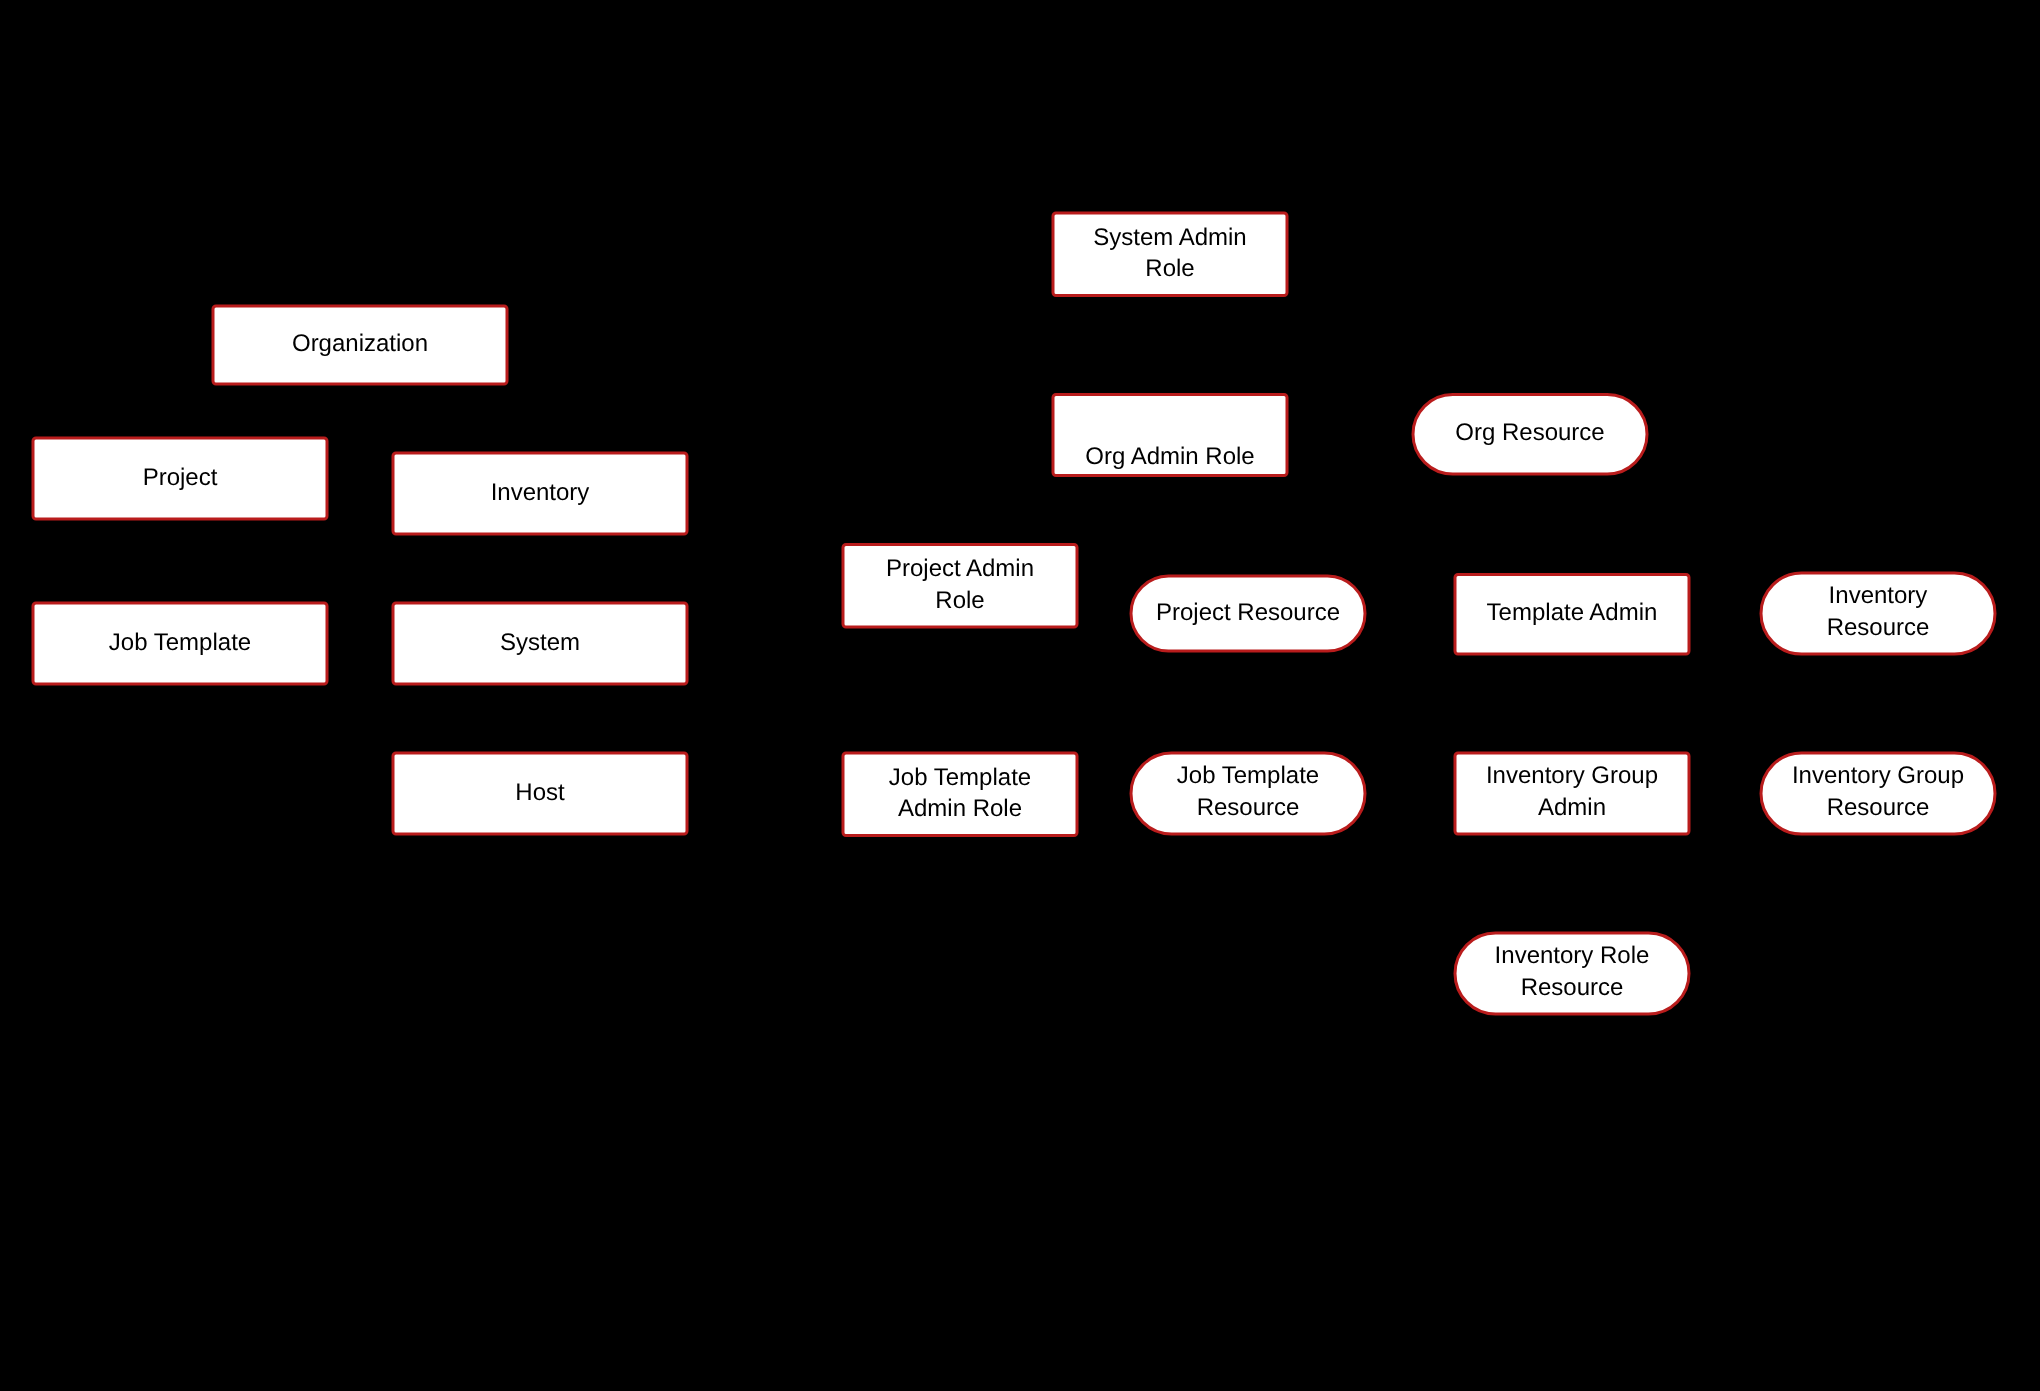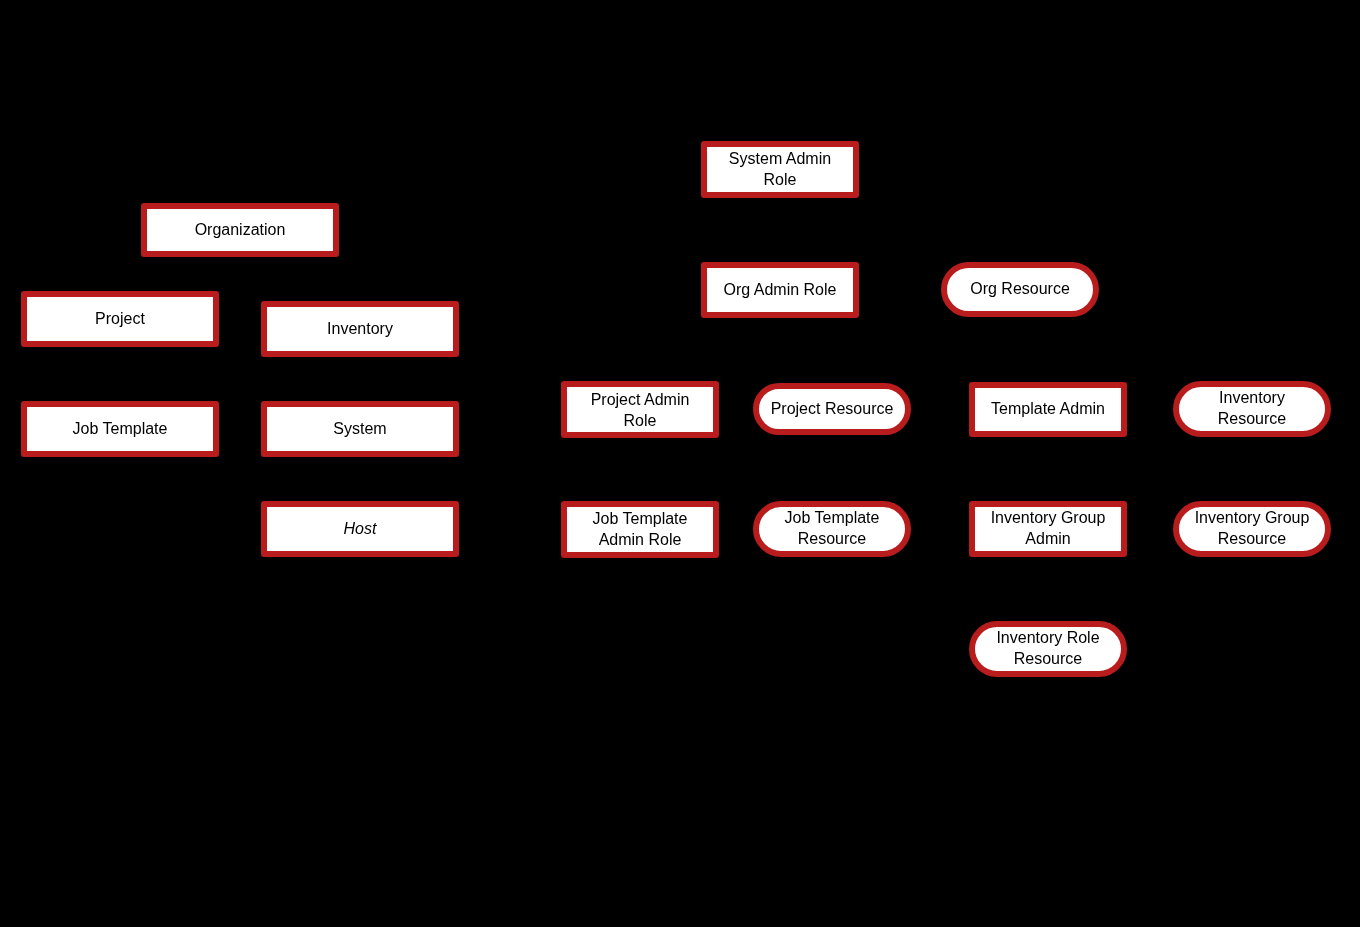--- a/index.html
+++ b/index.html
@@ -11,21 +11,21 @@
     position: relative;
     width: 1360px;
     height: 927px;
     background: #000000;
     overflow: hidden;
     font-family: "Liberation Sans", sans-serif;
   }
   .node {
     position: absolute;
     background: #ffffff;
-    border: 6px solid #b91c1c;
+    border: 2px solid #b91c1c;
     box-sizing: border-box;
     display: flex;
     align-items: center;
     justify-content: center;
     text-align: center;
     color: #000000;
     font-size: 16px;
     line-height: 1.3;
   }
   .node .label {
@@ -58,38 +58,38 @@
   </div>
 
   <div class="node rect" style="left:21px; top:401px; width:198px; height:56px;">
     <span class="label">Job Template</span>
   </div>
 
   <div class="node rect" style="left:261px; top:401px; width:198px; height:56px;">
     <span class="label">System</span>
   </div>
 
-  <div class="node rect" style="left:261px; top:501px; width:198px; height:56px;font-style:italic;">
+  <div class="node rect" style="left:261px; top:501px; width:198px; height:56px;">
     <span class="label">Host</span>
   </div>
 
   <div class="node rect" style="left:701px; top:141px; width:158px; height:57px;">
     <span class="label">System Admin
 Role</span>
   </div>
 
-  <div class="node rect" style="left:701px; top:262px; width:158px; height:56px;">
+  <div class="node rect" style="left:701px; top:262px; width:158px; height:56px;align-items:flex-end;">
     <span class="label">Org Admin Role</span>
   </div>
 
   <div class="node stadium" style="left:941px; top:262px; width:158px; height:55px;">
     <span class="label">Org Resource</span>
   </div>
 
-  <div class="node rect" style="left:561px; top:381px; width:158px; height:57px;align-items:flex-end;">
+  <div class="node rect" style="left:561px; top:362px; width:158px; height:57px;">
     <span class="label">Project Admin
 Role</span>
   </div>
 
   <div class="node stadium" style="left:753px; top:383px; width:158px; height:52px;">
     <span class="label">Project Resource</span>
   </div>
 
   <div class="node rect" style="left:969px; top:382px; width:158px; height:55px;">
     <span class="label">Template Admin</span>

